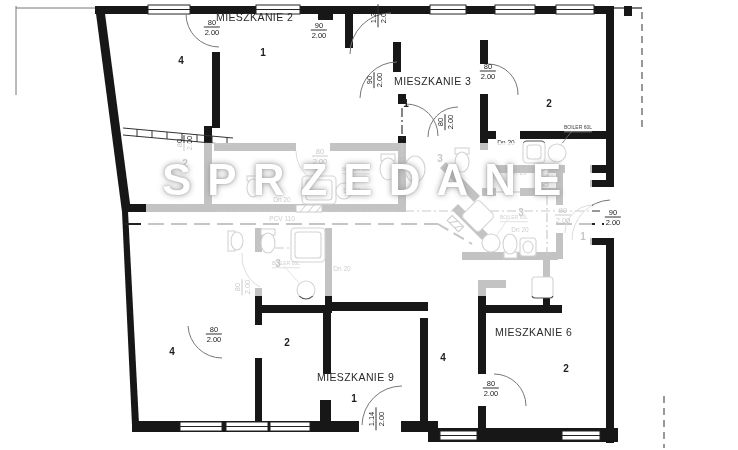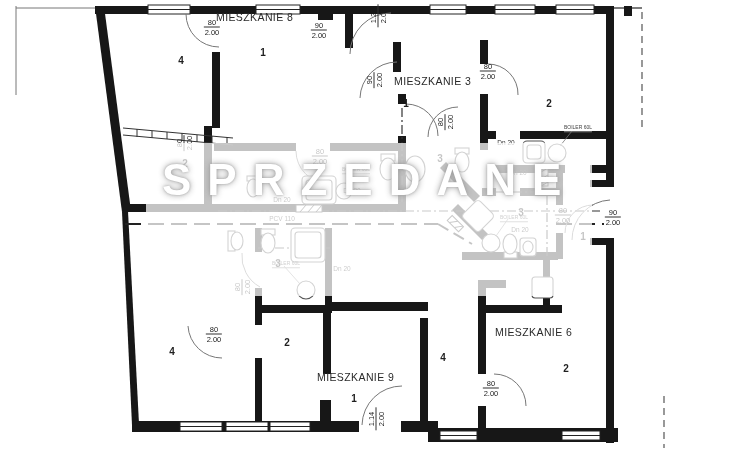--- a/index.html
+++ b/index.html
@@ -208,21 +208,21 @@
 
     <g stroke="#777" stroke-width=".8">
       <line x1="572" y1="131" x2="560" y2="146"></line>
       <line x1="352" y1="172" x2="345" y2="184"></line>
       <line x1="508" y1="219" x2="496" y2="236"></line>
       <line x1="284" y1="266" x2="300" y2="284"></line>
     </g>
   </svg>
 
   <div>
-    <div class="lb apt" style="left:216px;top:11px">MIESZKANIE 8</div>
+    <div class="lb apt" style="left:216px;top:11px">MIESZKANIE 2</div>
     <div class="lb apt" style="left:394px;top:75px">MIESZKANIE 3</div>
     <div class="lb apt" style="left:317px;top:371px">MIESZKANIE 9</div>
     <div class="lb apt" style="left:495px;top:326px">MIESZKANIE 6</div>
 
     <div class="lb rm" style="left:263px;top:52px">1</div>
     <div class="lb rm" style="left:181px;top:60px">4</div>
     <div class="lb rm" style="left:185px;top:163px">2</div>
     <div class="lb rm" style="left:406px;top:103px">1</div>
     <div class="lb rm" style="left:549px;top:103px">2</div>
     <div class="lb rm" style="left:440px;top:158px">3</div>

